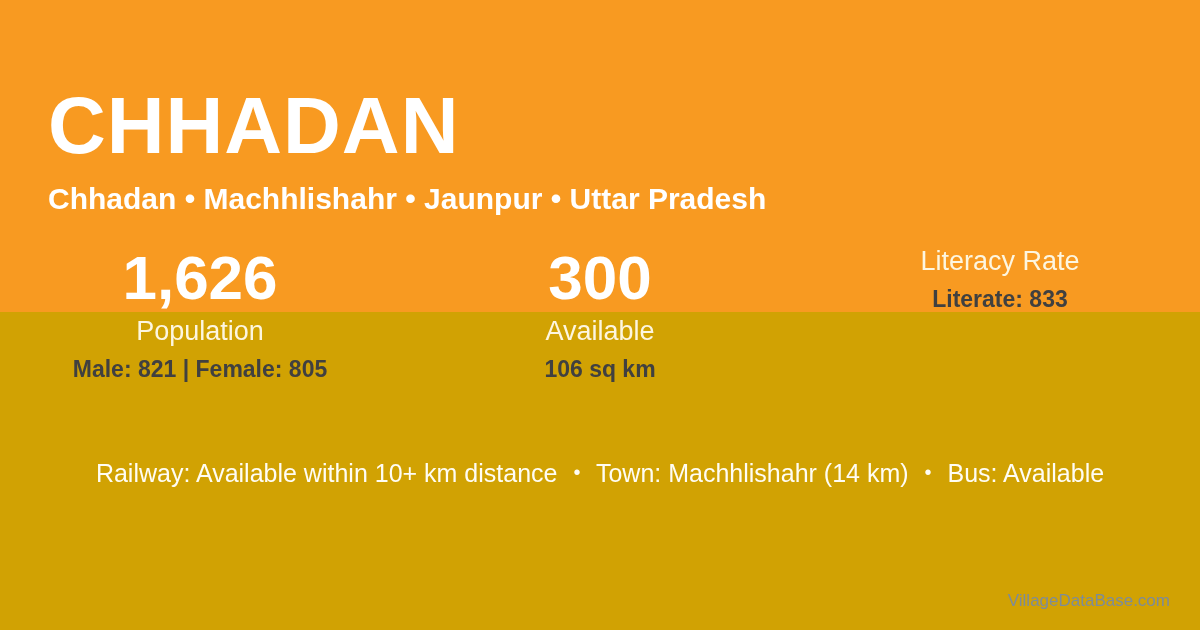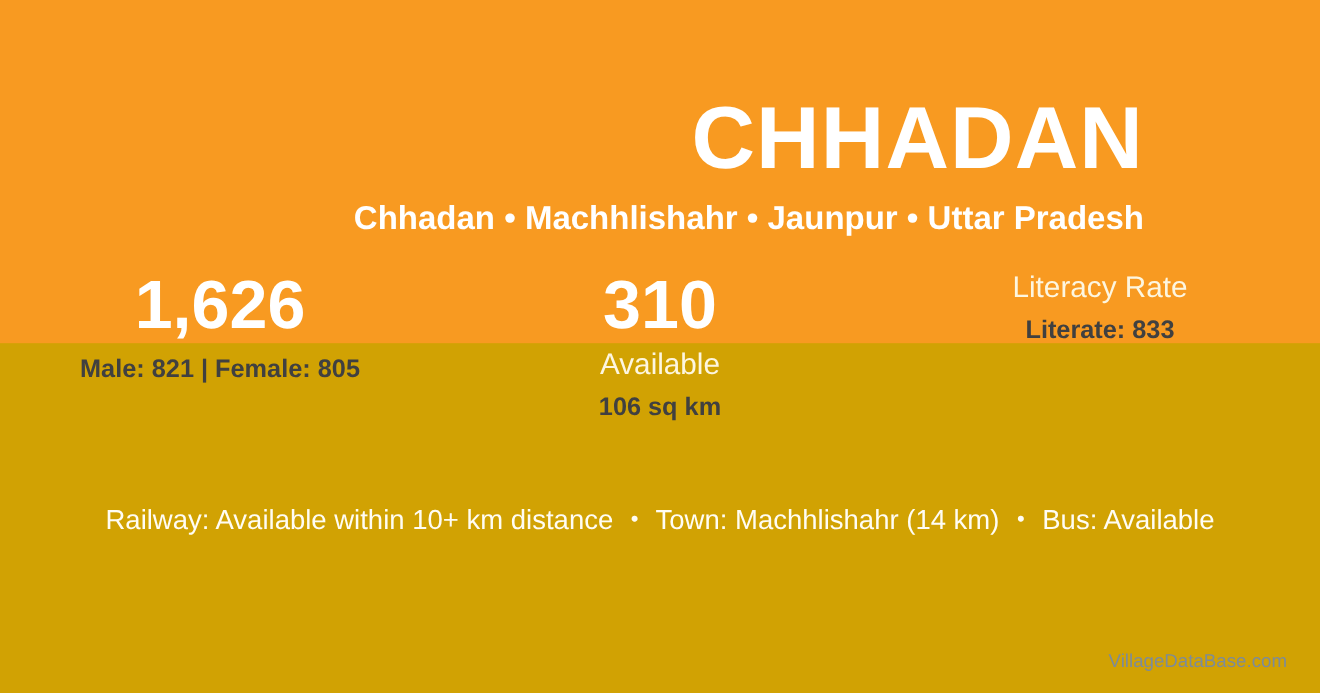--- a/index.html
+++ b/index.html
@@ -28,21 +28,22 @@
     width: 1200px;
     height: 312px;
     background: #F89A21;
   }
   
   .header {
     position: absolute;
     left: 0;
     top: 0;
     width: 1040px;
-    text-align: right;
+    text-align: left;
+    padding-left: 48px;
   }
   .village-title {
     margin: 0;
     padding-top: 84px;
     font-size: 80px;
     line-height: 84px;
     font-weight: 800;
     letter-spacing: 1px;
     color: #FFFFFF;
   }
@@ -127,25 +128,26 @@
 
   <div class="header">
     <h1 class="village-title">CHHADAN</h1>
     <div class="village-subtitle">Chhadan • Machhlishahr • Jaunpur • Uttar Pradesh</div>
   </div>
 
   <div class="stats-row">
 
     <div class="stat-col">
       <div class="stat-value">1,626</div>
+      <div class="stat-label">Population</div>
       <div class="stat-sub">Male: 821 | Female: 805</div>
     </div>
 
     <div class="stat-col">
-      <div class="stat-value">310</div>
+      <div class="stat-value">300</div>
       <div class="stat-label">Available</div>
       <div class="stat-sub">106 sq km</div>
     </div>
 
     <div class="stat-col">
       <div class="stat-label">Literacy Rate</div>
       <div class="stat-sub">Literate: 833</div>
     </div>
 
   </div>

